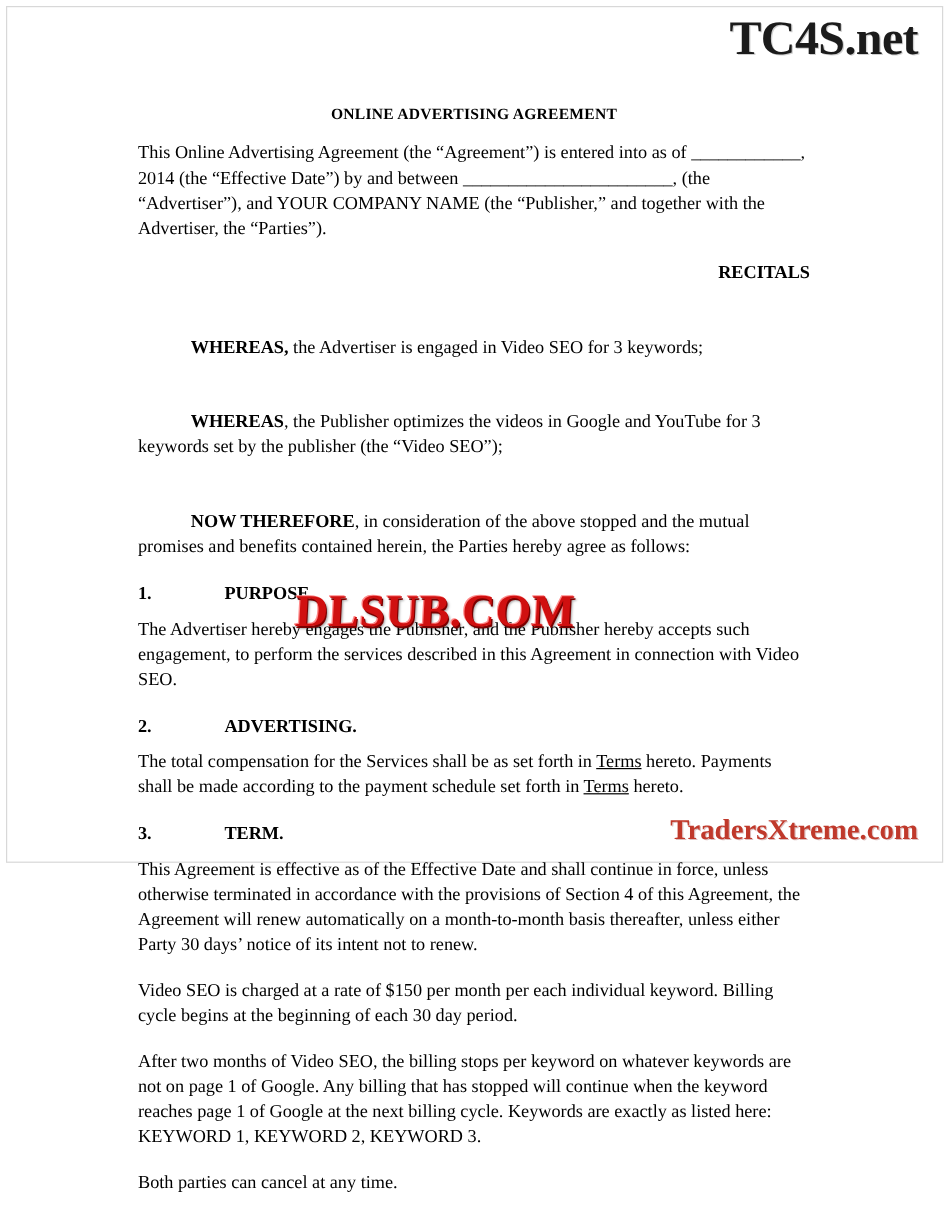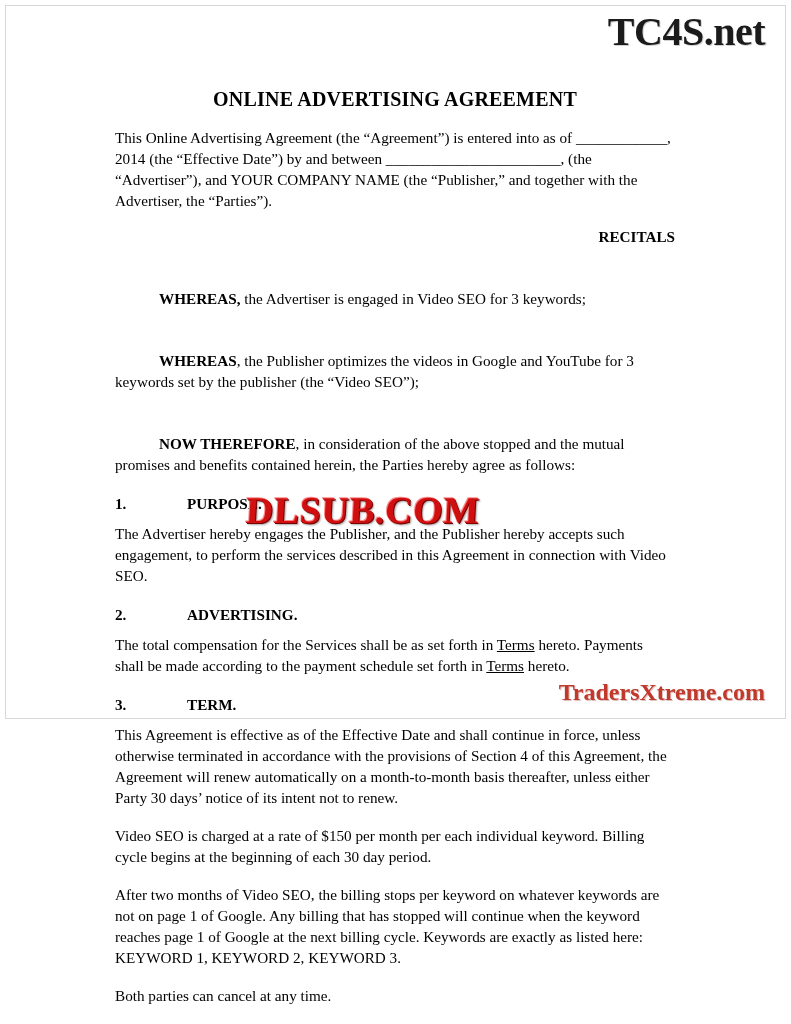--- a/index.html
+++ b/index.html
@@ -68,21 +68,21 @@
     top: 86px;
     width: 560px;
     font-size: 15.2px;
     line-height: 1.38;
     text-align: left;
   }
 
   .doc-title {
     text-align: center;
     font-weight: bold;
-    font-size: 20px;
+    font-size: 13px;
     letter-spacing: 0.2px;
     margin: 0 0 14px 0;
   }
 
   p {
     margin: 0 0 11px 0;
   }
 
   .indent {
     text-indent: 44px;

